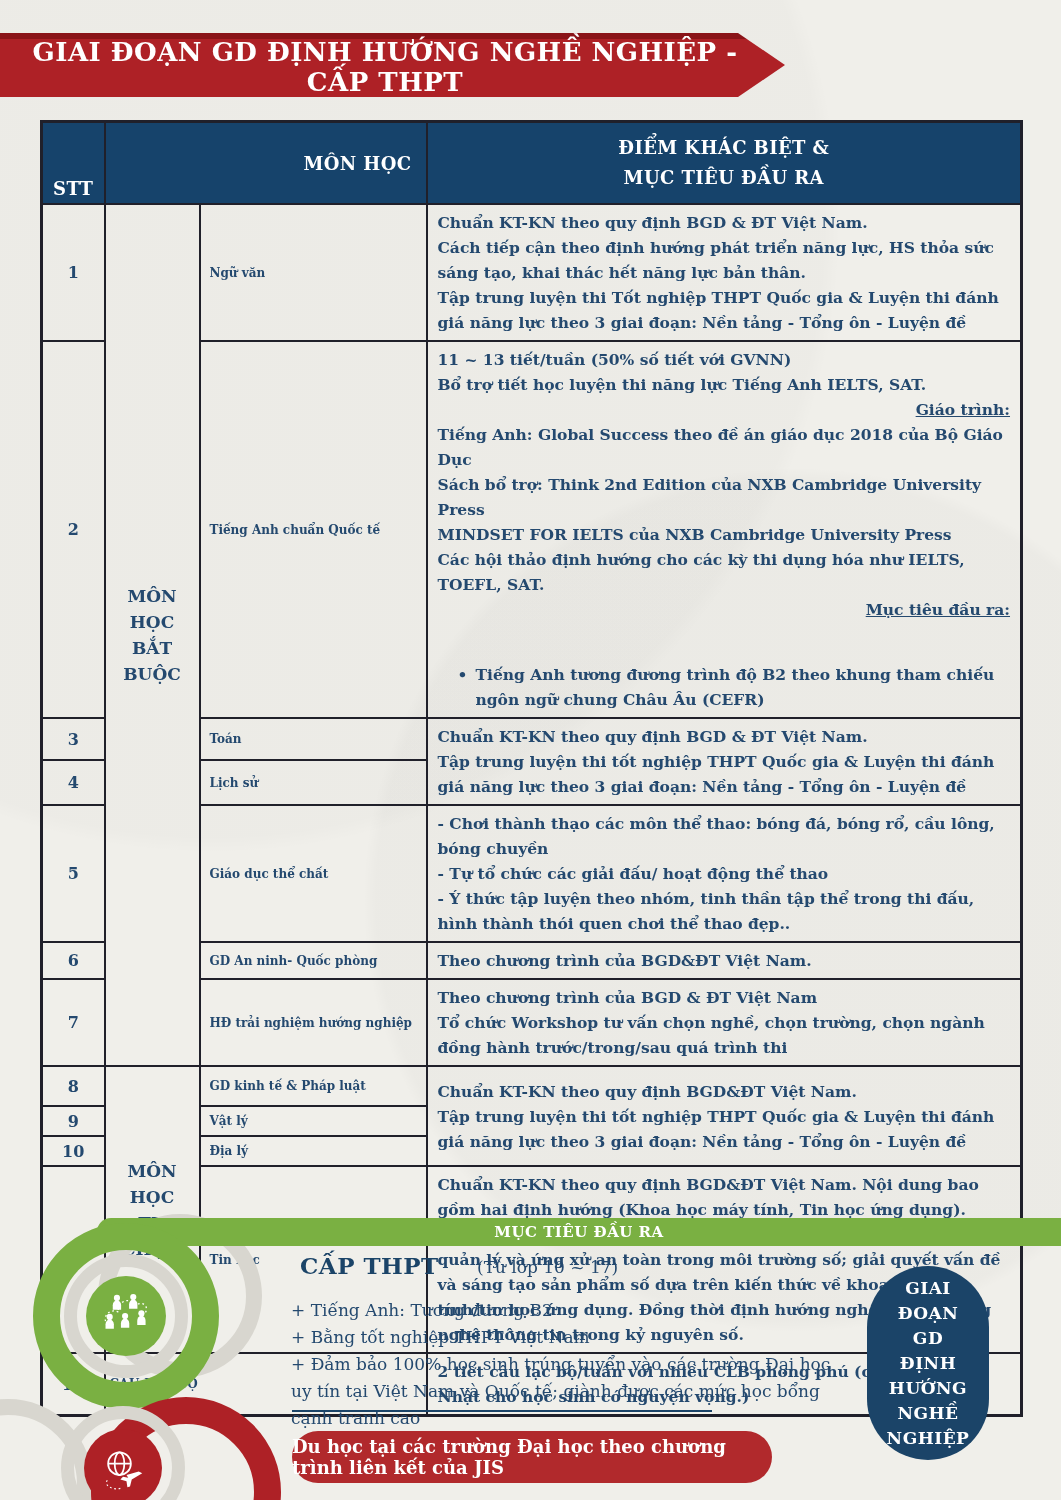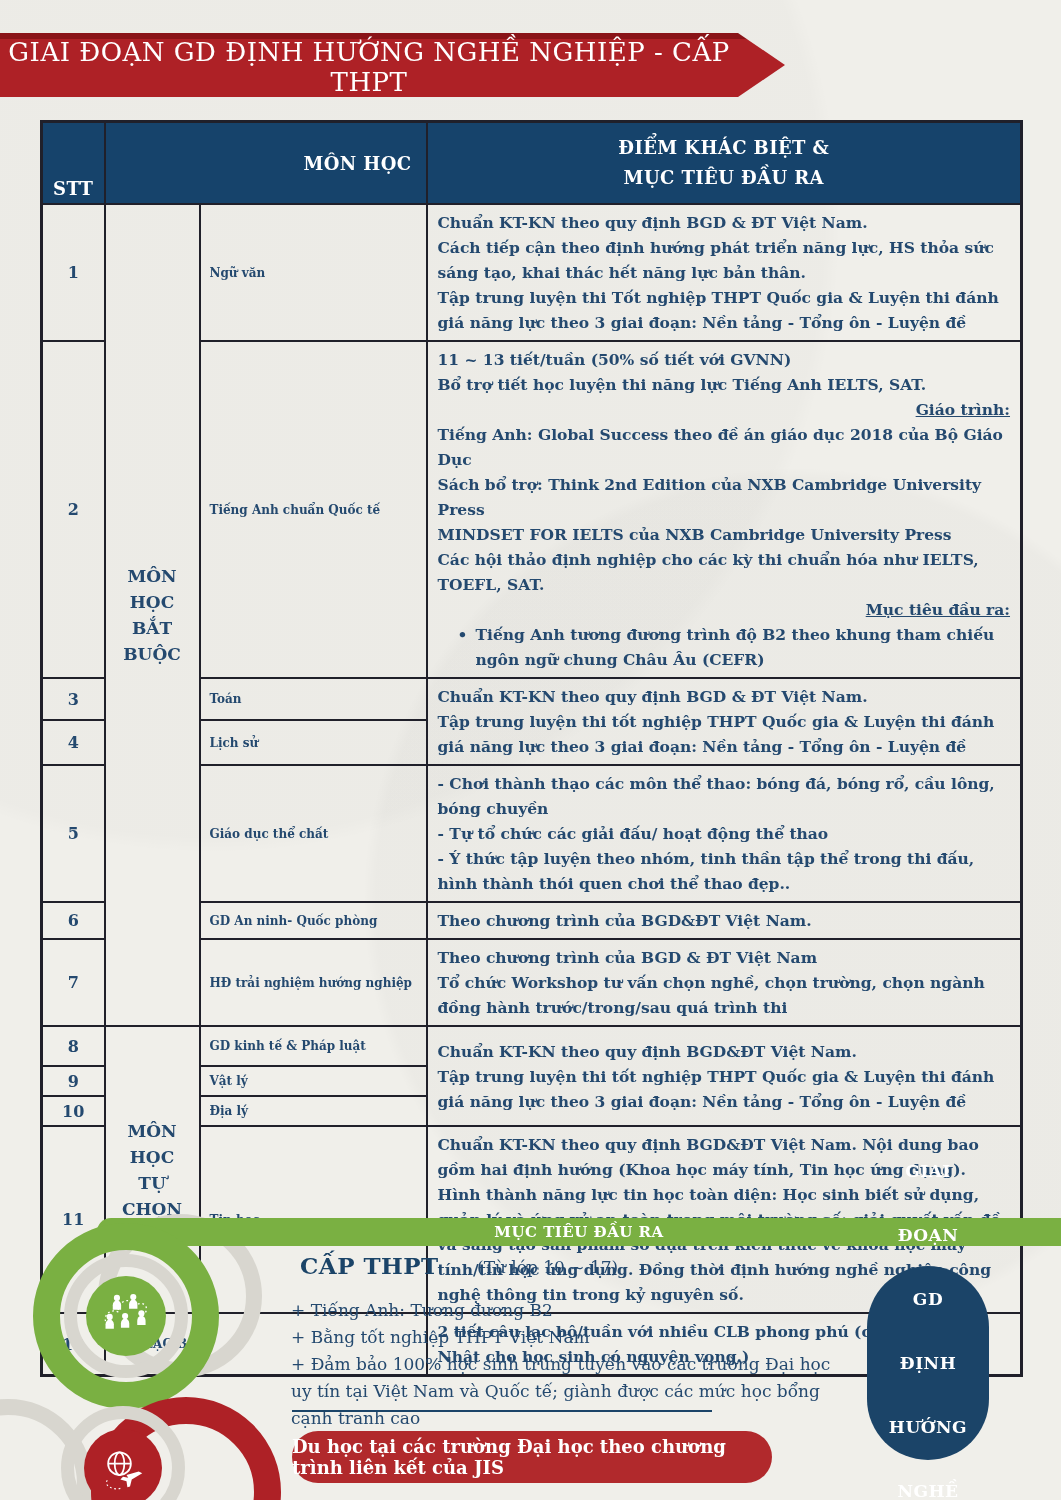--- a/index.html
+++ b/index.html
@@ -18,21 +18,21 @@
 
   
   .banner{
     position:absolute;left:0;top:33px;width:785px;height:64px;
     background:linear-gradient(180deg,#8A1418 0,#8A1418 6px,#AE2126 6px);
     clip-path:polygon(0 0,738px 0,785px 50%,738px 100%,0 100%);
     display:flex;align-items:center;
   }
   .banner span{
     display:block;width:738px;text-align:center;color:#fff;
-    font-weight:normal;font-size:26px;letter-spacing:.5px;padding-top:4px;
+    font-weight:bold;font-size:26px;letter-spacing:.5px;padding-top:4px;padding-left:16px;
   }
 
   
   table.curriculum{
     position:absolute;left:40px;top:120px;width:980px;
     border-collapse:collapse;table-layout:fixed;
     border:3px solid #20202A;
   }
   .curriculum th,.curriculum td{border:2px solid #20202A;overflow:hidden;font-weight:bold;}
   .curriculum thead th{
@@ -41,21 +41,21 @@
   }
   th.h-stt{vertical-align:bottom;padding-bottom:4px;text-align:center;}
   th.h-mon{text-align:right;padding-right:14px;vertical-align:middle;}
   th.h-diff{text-align:center;vertical-align:middle;line-height:30px;}
   td.stt{font-weight:bold;text-align:center;font-size:16px;}
   td.group{font-weight:bold;text-align:center;font-size:17px;line-height:26px;}
   td.subject{font-size:12px;padding:2px 4px 2px 9px;vertical-align:middle;}
   td.subject.center{text-align:left;padding-left:4px;letter-spacing:.3px;}
   td.desc{font-size:15.5px;line-height:25px;padding:5px 10px 5px 10px;vertical-align:middle;}
   td.desc .line.u{text-decoration:underline;text-align:right;}
-  td.desc .line.b{padding-left:38px;text-indent:-18px;}
+  td.desc .line.b{padding-left:38px;text-indent:-18px;margin-top:40px;}
   td.desc .line.b .dot{display:inline-block;width:18px;text-indent:0;}
 
   
   .green-bar{
     position:absolute;left:97px;top:1218px;width:964px;height:28px;
     background:#7AB042;border-radius:14px 0 0 14px;z-index:3;
     display:flex;align-items:center;justify-content:center;
   }
   .green-bar span{color:#fff;font-weight:bold;font-size:15px;letter-spacing:.5px;}
 
@@ -79,21 +79,21 @@
   .red-box{
     position:absolute;left:292px;top:1431px;width:480px;height:52px;border-radius:26px;
     background:#B1292C;display:flex;align-items:center;justify-content:center;z-index:7;
   }
   .red-box span{color:#fff;font-weight:bold;font-size:18px;}
 
   
   .pill{
     position:absolute;left:867px;top:1266px;width:122px;height:194px;border-radius:61px;
     background:#1B4468;z-index:7;display:flex;flex-direction:column;
-    align-items:center;justify-content:center;gap:39px;
+    align-items:center;justify-content:center;
   }
   .pill div{color:#fff;font-weight:bold;font-size:17px;line-height:25px;letter-spacing:.5px;}
 </style>
 </head>
 <body>
 
 <div class="page">
 
   <div class="banner">
     <span>GIAI ĐOẠN GD ĐỊNH HƯỚNG NGHỀ NGHIỆP - CẤP THPT</span>
@@ -133,21 +133,21 @@
         <tr style="height: 248px;">
           <td class="stt">2</td>
           <td class="subject">Tiếng Anh chuẩn Quốc tế</td>
           <td class="desc" rowspan="1">
             <div class="line">11 ~ 13 tiết/tuần (50% số tiết với GVNN)</div>
             <div class="line">Bổ trợ tiết học luyện thi năng lực Tiếng Anh IELTS, SAT.</div>
             <div class="line u">Giáo trình:</div>
             <div class="line">Tiếng Anh: Global Success theo đề án giáo dục 2018 của Bộ Giáo Dục</div>
             <div class="line">Sách bổ trợ: Think 2nd Edition của NXB Cambridge University Press</div>
             <div class="line">MINDSET FOR IELTS của NXB Cambridge University Press</div>
-            <div class="line">Các hội thảo định nghiệp cho các kỳ thi chuẩn hóa như IELTS, TOEFL, SAT.</div>
+            <div class="line">Các hội thảo định hướng cho các kỳ thi dụng hóa như IELTS, TOEFL, SAT.</div>
             <div class="line u">Mục tiêu đầu ra:</div>
             <div class="line b"><span class="dot">•</span>Tiếng Anh tương đương trình độ B2 theo khung tham chiếu ngôn ngữ chung Châu Âu (CEFR)</div>
           </td>
         </tr>
         <tr style="height: 40px;">
           <td class="stt">3</td>
           <td class="subject">Toán</td>
           <td class="desc" rowspan="2">
             <div class="line">Chuẩn KT-KN theo quy định BGD &amp; ĐT Việt Nam.</div>
             <div class="line">Tập trung luyện thi tốt nghiệp THPT Quốc gia &amp; Luyện thi đánh giá năng lực  theo 3 giai đoạn: Nền tảng - Tổng ôn - Luyện đề</div>

